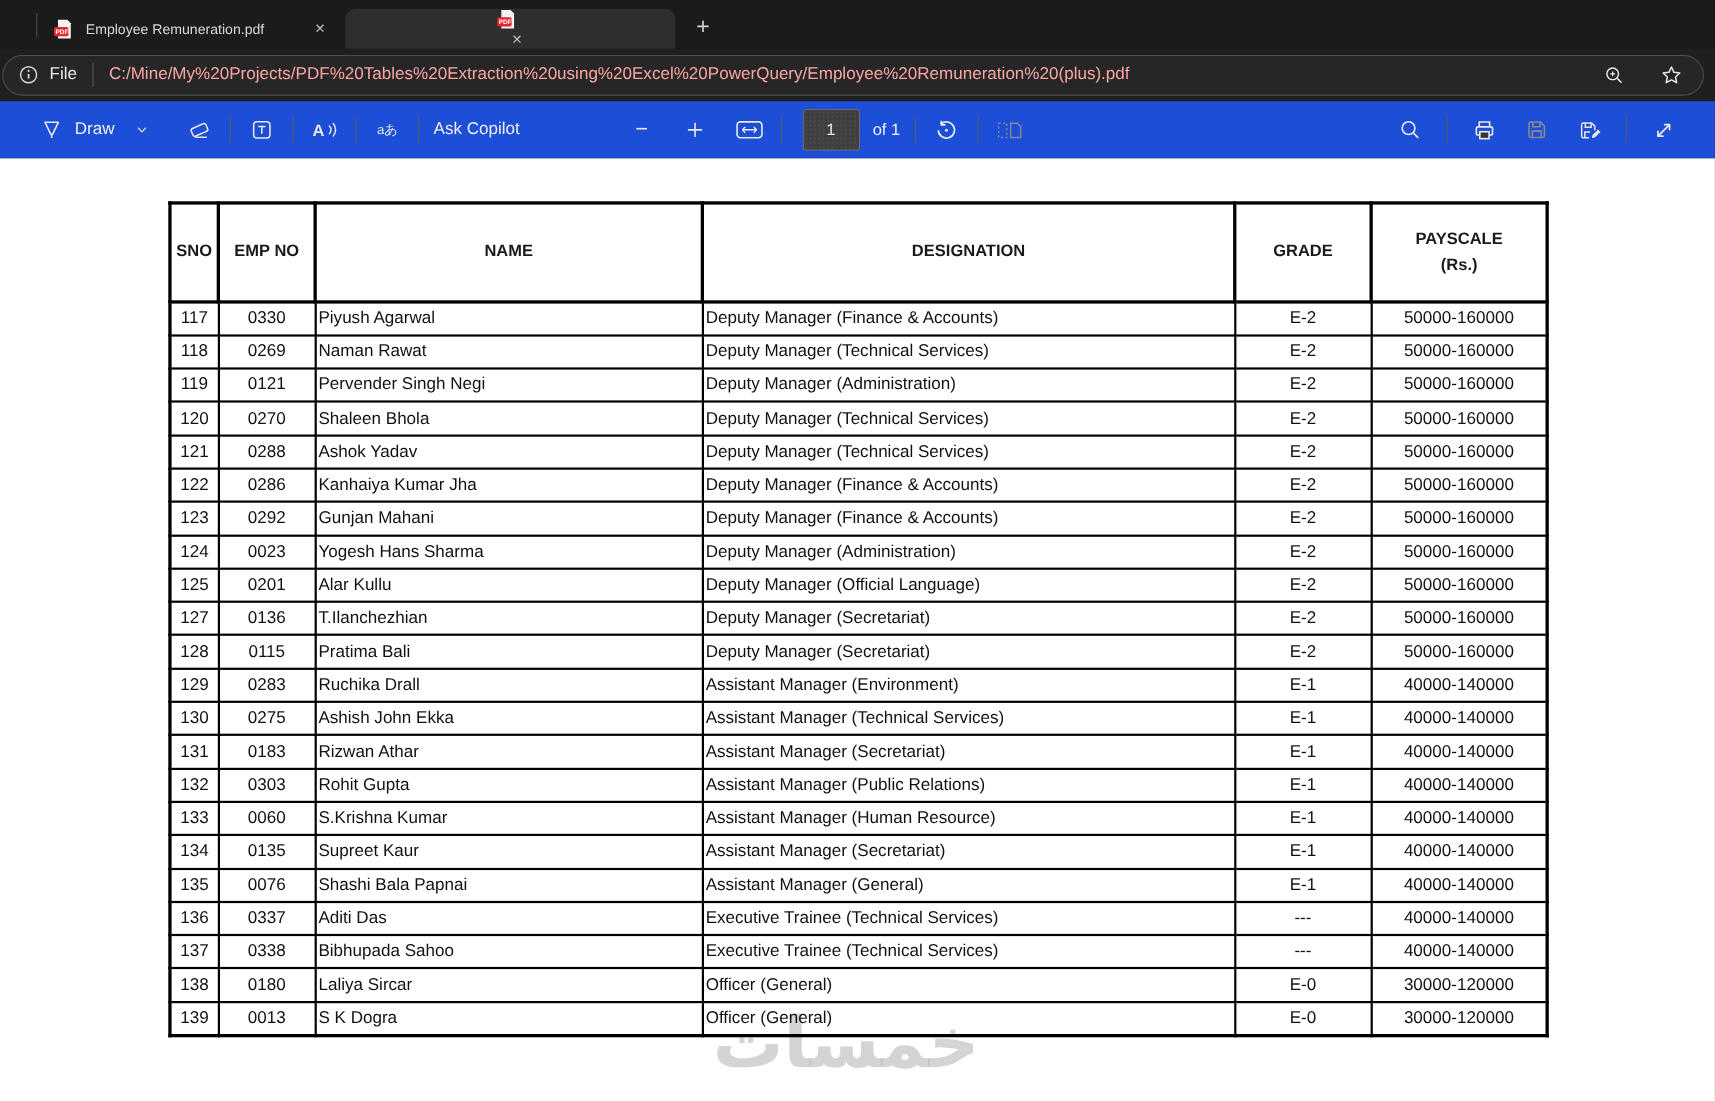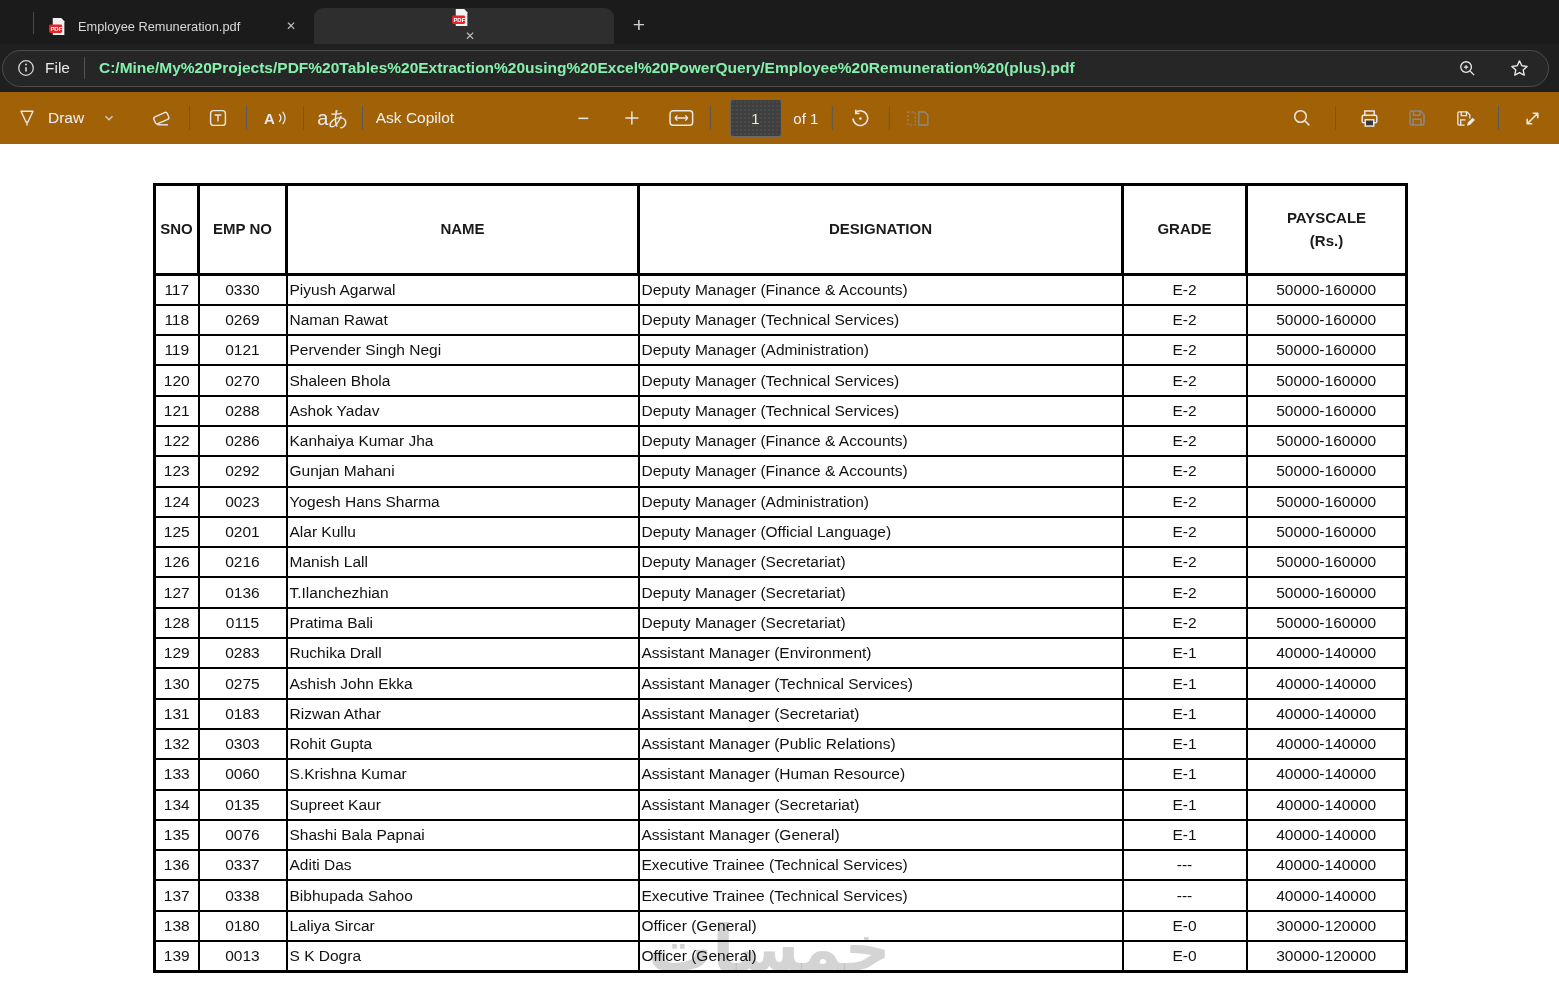--- a/index.html
+++ b/index.html
@@ -19,26 +19,26 @@
   .newtab { width:30px; height:30px; margin:0 0 4px 10px; display:flex; align-items:center; justify-content:center;
             color:#d0d0d0; font-size:21px; font-weight:300; }
 
   
   .addressrow { height:48px; background:#1f1f1f; display:flex; align-items:center; padding:0 10px 0 0; }
   .omnibox { flex:1; height:37px; margin-left:2px; background:#262626; border:1px solid #4d4d4d;
              border-radius:19px; display:flex; align-items:center; padding:0 14px; color:#e6e6e6; }
   .omnibox .info { color:#d8d8d8; display:flex; margin-right:10px; }
   .omnibox .file-label { font-size:15.5px; color:#e8e8e8; }
   .vdiv { width:1px; height:22px; background:#555; margin:0 14px; flex:0 0 auto; }
-  .omnibox .url { font-size:15.5px; white-space:nowrap; overflow:hidden; flex:1; color:#86efac;font-weight:bold; }
+  .omnibox .url { font-size:15.5px; white-space:nowrap; overflow:hidden; flex:1; color:#fca5a5; }
   .omni-icons { display:flex; align-items:center; gap:22px; margin-left:12px; color:#d8d8d8; }
 
   
-  .pdfbar { height:52px; background:#a16207; display:flex; align-items:center; color:#e8e8e8;
-            padding:0 12px; position:relative; }
+  .pdfbar { height:52px; background:#1d4ed8; display:flex; align-items:center; color:#e8e8e8;
+            padding:0 32px; position:relative; }
   .group { display:flex; align-items:center; }
   .tbtn { display:flex; align-items:center; justify-content:center; min-width:30px; height:34px;
           border-radius:4px; color:#e8e8e8; }
   .tlabel { font-size:15.5px; color:#f0f0f0; }
   .tb-div { width:1px; height:24px; background:#5a5a5a; margin:0 13px; }
   .disabled { color:#8a8a8a !important; }
   .center-group { position:absolute; left:50%; transform:translateX(-58%); display:flex; align-items:center; }
   .pageinput { width:52px; height:38px; background:#3f3f3f; border:1px solid #6a6a6a; border-radius:3px;
                color:#f0ead2; text-align:center; font-size:15px; margin:0 12px 0 6px;
                background-image:radial-gradient(#4a4a4a 1px, transparent 1px); background-size:4px 4px; }
@@ -159,21 +159,21 @@
         </svg>
     </span>
     <span class="tb-div"></span>
     <span class="tbtn">
       <svg width="24" height="20" viewBox="0 0 24 20">
           <text x="1" y="15.5" font-size="15" fill="currentColor" font-weight="600" font-family="Liberation Sans, sans-serif">A</text>
           <path d="M16.5 6.5q2.8 3.5 0 7M20 4.3q4.2 5.7 0 11.4" fill="none" stroke="currentColor" stroke-width="1.3" stroke-linecap="round"></path>
         </svg>
     </span>
     <span class="tb-div"></span>
-    <span class="tbtn" style="font-size:20px">aあ</span>
+    <span class="tbtn" style="font-size:12px">aあ</span>
     <span class="tb-div"></span>
     <span class="tlabel">Ask Copilot</span>
   </div>
 
   <div class="center-group">
     <span class="tbtn" style="font-size:20px; font-weight:300;">−</span>
     <span class="tbtn" style="margin-left:18px">
       <svg width="16" height="16" viewBox="0 0 16 16">
           <path d="M8 1.5v13M1.5 8h13" stroke="currentColor" stroke-width="1.5"></path>
         </svg>
@@ -332,28 +332,20 @@
         </tr>
         <tr>
           <td class="col-sno">125</td>
           <td class="col-emp_no">0201</td>
           <td class="col-name">Alar Kullu</td>
           <td class="col-designation">Deputy Manager (Official Language)</td>
           <td class="col-grade">E-2</td>
           <td class="col-payscale">50000-160000</td>
         </tr>
         <tr>
-          <td class="col-sno">126</td>
-          <td class="col-emp_no">0216</td>
-          <td class="col-name">Manish Lall</td>
-          <td class="col-designation">Deputy Manager (Secretariat)</td>
-          <td class="col-grade">E-2</td>
-          <td class="col-payscale">50000-160000</td>
-        </tr>
-        <tr>
           <td class="col-sno">127</td>
           <td class="col-emp_no">0136</td>
           <td class="col-name">T.Ilanchezhian</td>
           <td class="col-designation">Deputy Manager (Secretariat)</td>
           <td class="col-grade">E-2</td>
           <td class="col-payscale">50000-160000</td>
         </tr>
         <tr>
           <td class="col-sno">128</td>
           <td class="col-emp_no">0115</td>

